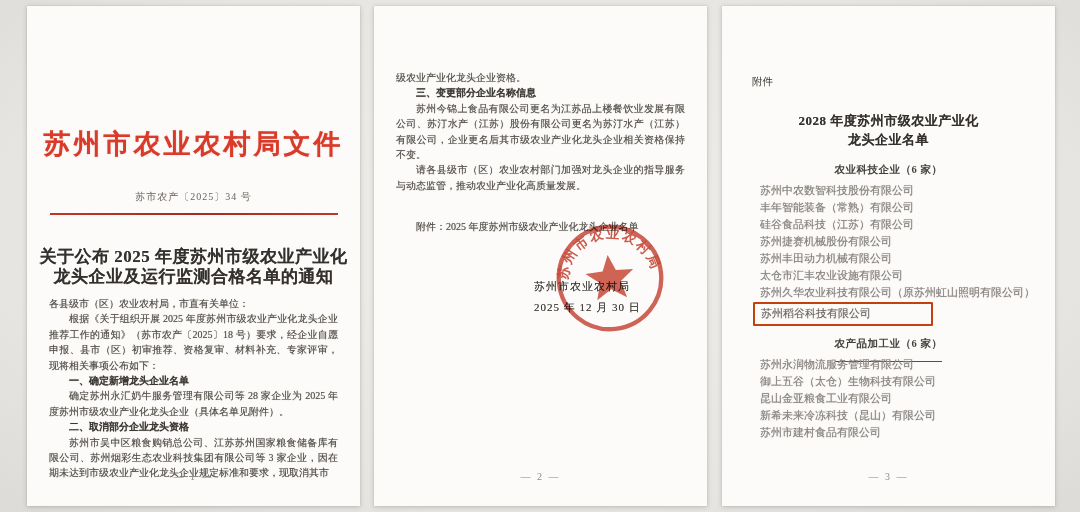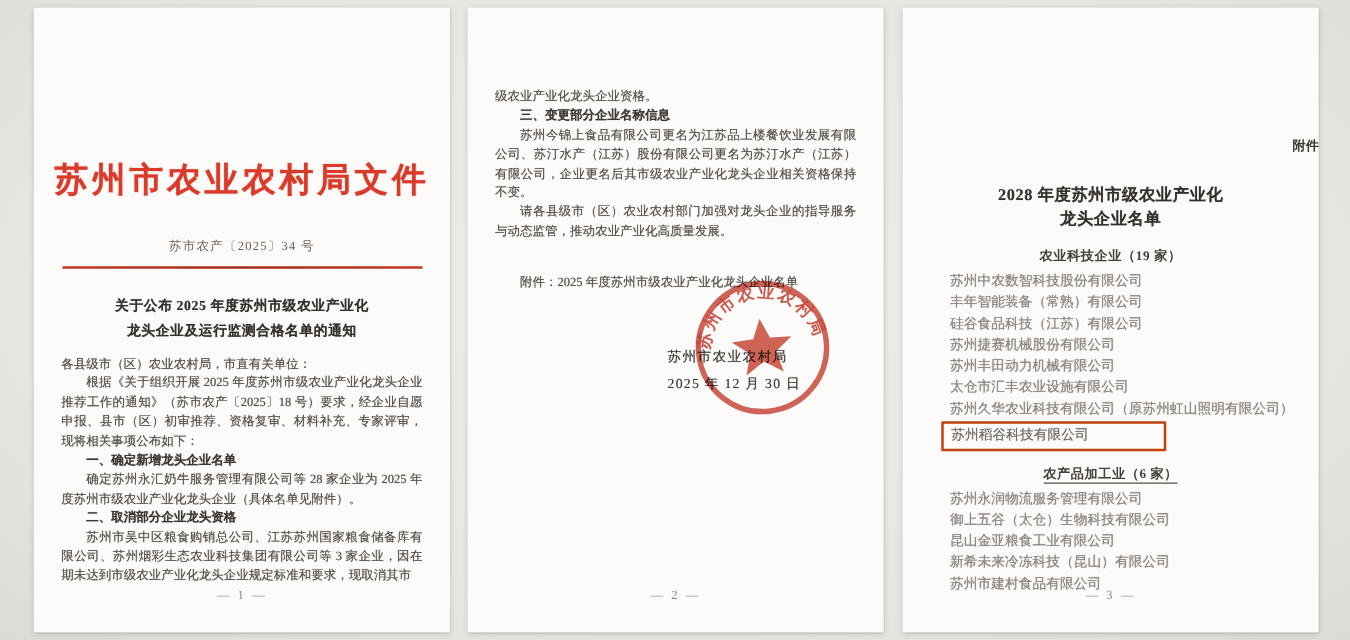--- a/index.html
+++ b/index.html
@@ -30,22 +30,22 @@
   }
   .doc-number {
     margin-top: 28px; text-align: center;
     color: #6a625c; font-size: 10px; letter-spacing: 1px;
   }
   .red-rule {
     margin: 9px auto 0 auto; width: 288px; height: 2px;
     background: linear-gradient(90deg,#c33626,#a32c1f 50%,#c33626);
   }
   .doc-title {
-    margin-top: 20px; text-align: center;
-    color: #33302d; font-size: 11px; font-weight: bold;
+    margin-top: 32px; text-align: center;
+    color: #33302d; font-size: 17px; font-weight: bold;
     line-height: 20px; letter-spacing: .5px;
     text-shadow: 0 0 .6px rgba(40,36,33,.6);
   }
   .body-text {
     margin: 9px 22px 0 22px;
     color: #55504b; font-size: 10px; line-height: 15.4px;
     text-align: justify; text-shadow: 0 0 .7px rgba(85,80,75,.65);
   }
   .body-text p { text-indent: 2em; }
   .body-text p.no-indent { text-indent: 0; }
@@ -63,32 +63,32 @@
     mix-blend-mode: multiply; transform: rotate(-6deg); opacity: .92;
   }
   .issuer-block {
     position: absolute; left: 160px; top: 270px;
     color: #3e3a36; font-size: 11px; line-height: 21px;
     letter-spacing: 1px; text-shadow: 0 0 .6px rgba(62,58,54,.6);
   }
 
   
   .att-label {
-    margin: 104px 0 0 30px; color: #3b3733; font-size: 10.5px; font-weight: bold; text-align: right;
+    margin: 69px 0 0 30px; color: #3b3733; font-size: 10.5px; font-weight: normal;
   }
   .list-title {
     margin-top: 22px; text-align: center; color: #33302d;
     font-size: 13px; font-weight: bold; line-height: 19px; letter-spacing: .5px;
     text-shadow: 0 0 .6px rgba(40,36,33,.55);
   }
   .sec-head {
     margin-top: 14px; text-align: center; color: #44403c;
     font-size: 10.5px; font-weight: bold; letter-spacing: .5px;
   }
-  .sec-head.underlined span { border-bottom: 1px solid #55504b; padding-bottom: 1px; }
+  .sec-head.underlined span { border-bottom: 1px solid #55504b; padding-bottom: 12px; }
   .co-list { margin: 5px 0 0 38px; }
   .co {
     color: #8b8682; font-size: 11px; line-height: 17px;
     white-space: nowrap; text-shadow: 0 0 .8px rgba(139,134,130,.8);
   }
   .co-box {
     display: inline-block; border: 2px solid #c2410c; border-radius: 1px;
     padding: 1px 8px 2px 6px; margin: 1px 0 0 -7px; min-width: 180px;
   }
   .co-box .co { color: #6f6a66; }
@@ -147,21 +147,21 @@
   </div>
 
   <div class="page" id="p3">
     <div class="att-label">附件</div>
     <div class="list-title">
       <div>2028 年度苏州市级农业产业化</div>
       <div>龙头企业名单</div>
     </div>
 
     <div class="sec-head">
-      <span>农业科技企业（19 家）</span>
+      <span>农业科技企业（6 家）</span>
     </div>
     <div class="co-list">
       <div class="co">苏州中农数智科技股份有限公司</div>
       <div class="co">丰年智能装备（常熟）有限公司</div>
       <div class="co">硅谷食品科技（江苏）有限公司</div>
       <div class="co">苏州捷赛机械股份有限公司</div>
       <div class="co">苏州丰田动力机械有限公司</div>
       <div class="co">太仓市汇丰农业设施有限公司</div>
       <div class="co">苏州久华农业科技有限公司（原苏州虹山照明有限公司）</div>
       <div class="co-box">

